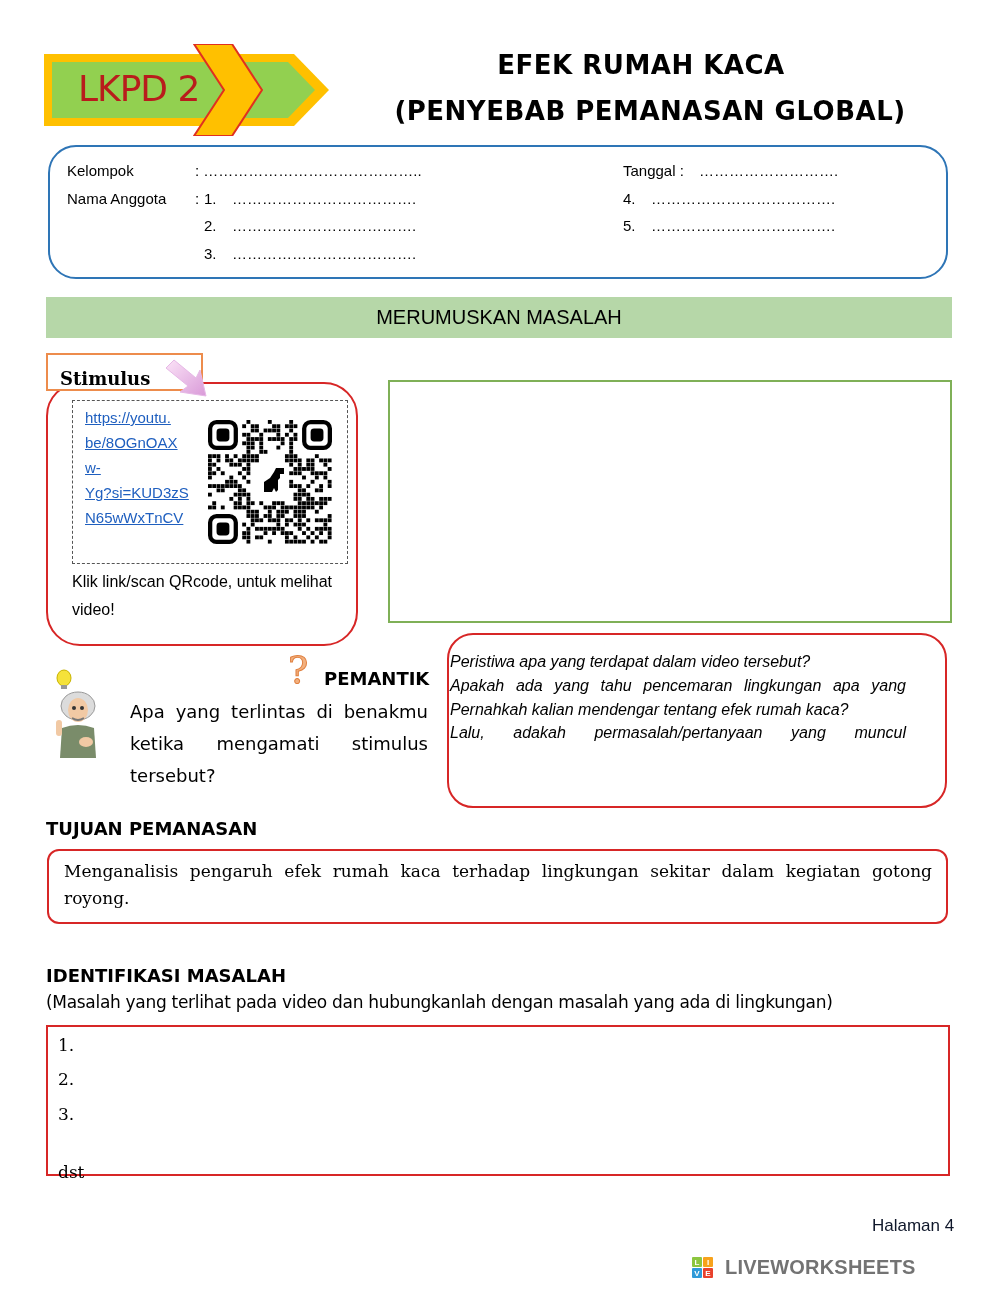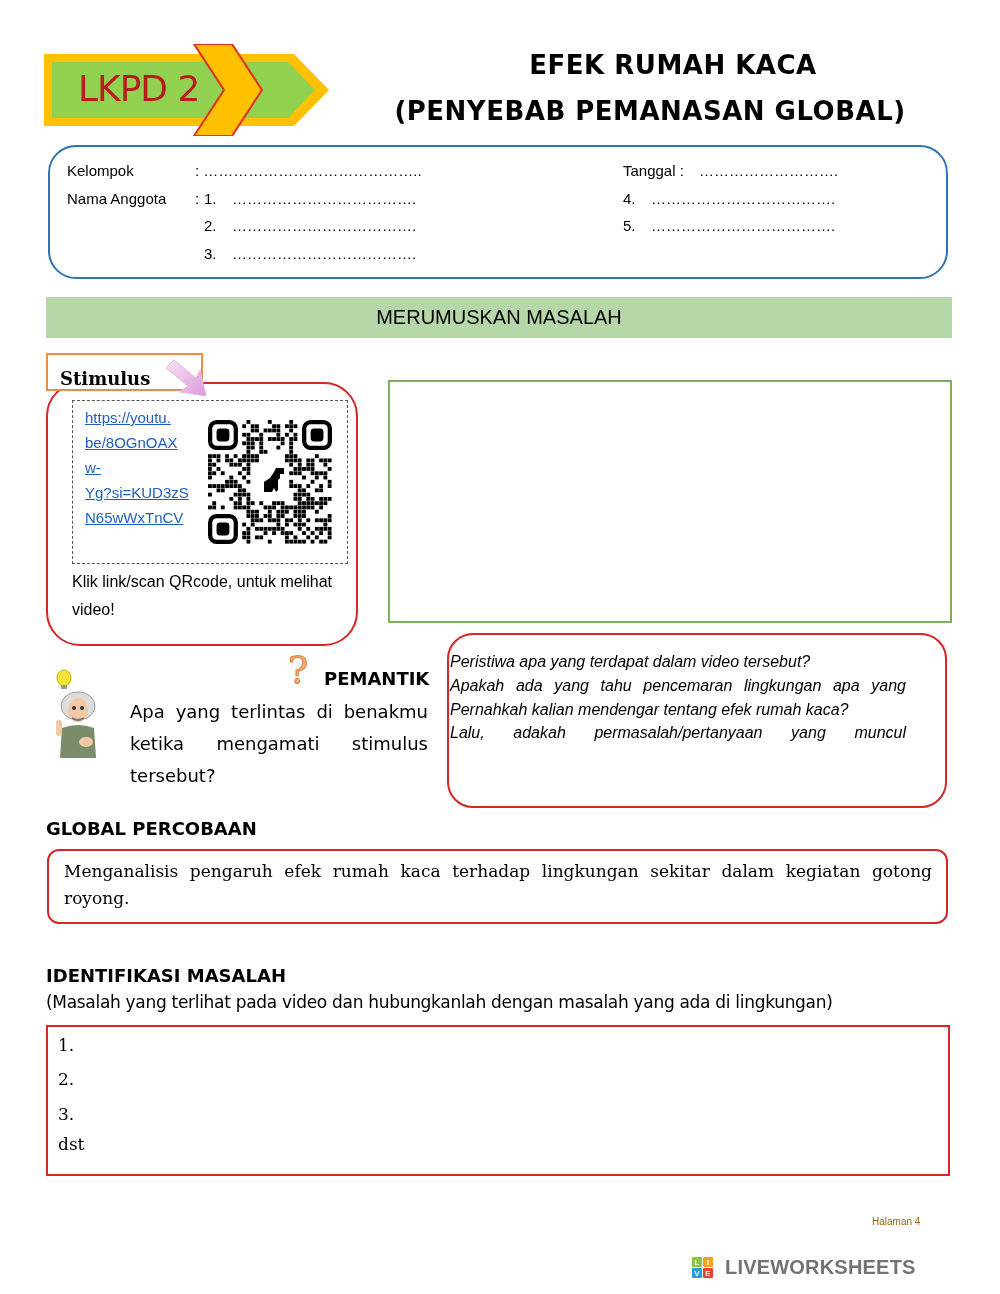--- a/index.html
+++ b/index.html
@@ -7,21 +7,21 @@
     body { position: relative; font-family: "Liberation Sans", sans-serif; color: #000; }
 
     .abs { position: absolute; }
 
     
     #lkpd-banner { left: 44px; top: 44px; width: 290px; height: 92px; }
     #lkpd-label { left: 78px; top: 68px; font-family: "DejaVu Sans", sans-serif; font-size: 36px; color: #b91c1c; letter-spacing: -1px; }
 
     
     .title-line { font-family: "DejaVu Sans", sans-serif; font-weight: bold; font-size: 26px; text-align: center; color: #000; letter-spacing: 0.5px; }
-    #title-1 { left: 488px; top: 50px; width: 370px; }
+    #title-1 { left: 456px; top: 50px; width: 370px; }
     #title-2 { left: 385px; top: 96px; width: 530px; }
 
     
     #identity-box { left: 48px; top: 145px; width: 900px; height: 134px; border: 2px solid #2e75b6; border-radius: 28px; }
     .id-text { font-size: 15px; font-family: "Liberation Sans", sans-serif; color: #000; white-space: nowrap; }
     .dots { letter-spacing: 0; }
 
     
     #section-banner { left: 46px; top: 297px; width: 906px; height: 41px; background: #b6d7a8; display: flex; align-items: center; justify-content: center; }
     #section-banner span { font-weight: normal; font-size: 20px; font-family: "Liberation Sans", sans-serif; }
@@ -57,21 +57,21 @@
     #tujuan-box { left: 47px; top: 849px; width: 901px; height: 75px; border: 2px solid #d72626; border-radius: 12px; }
     #tujuan-text { left: 64px; top: 858px; width: 868px; font-family: "DejaVu Serif", serif; font-size: 17px; line-height: 27px; text-align: justify; text-align-last: left; word-spacing: 2px; }
 
     
     #identifikasi-heading { left: 46px; top: 965px; }
     #identifikasi-sub { left: 46px; top: 992px; font-family: "DejaVu Sans", sans-serif; font-size: 17px; white-space: nowrap; letter-spacing: -0.3px; }
     #identifikasi-box { left: 46px; top: 1025px; width: 904px; height: 151px; border: 2px solid #d72626; }
     .ident-item { left: 58px; font-family: "DejaVu Serif", serif; font-size: 17px; }
 
     
-    #page-number { left: 872px; top: 1216px; font-size: 10px; font-family: "Liberation Sans", sans-serif; color: #a16207; }
+    #page-number { left: 872px; top: 1216px; font-size: 17px; font-family: "Liberation Sans", sans-serif; color: #0f172a; }
     #lw-logo { left: 692px; top: 1256px; display: flex; align-items: center; }
     #lw-blocks { display: grid; grid-template-columns: 10px 10px; grid-template-rows: 10px 10px; gap: 1px; margin-right: 3px; }
     .lw-b { font-size: 8px; font-weight: bold; color: #fff; display: flex; align-items: center; justify-content: center; font-family: "Liberation Sans", sans-serif; border-radius: 1px; }
     #lw-text { font-family: "Liberation Sans", sans-serif; font-weight: bold; font-size: 20px; color: #737373; letter-spacing: 0.2px; margin-left: 9px; }
   </style>
 </head>
 <body>
 
 <svg class="abs" id="lkpd-banner" viewBox="0 0 290 92">
   <polygon points="0,10 250,10 285,46 250,82 0,82" fill="#ffc000"></polygon>
@@ -448,31 +448,31 @@
 <div class="abs" id="pemantik-text">Apa yang terlintas di benakmu ketika mengamati stimulus tersebut?</div>
 
 <div class="abs" id="guide-box"></div>
 <div class="abs" id="guide-text">
   <div>Peristiwa apa yang terdapat dalam video tersebut?</div>
   <div class="just">Apakah ada yang tahu pencemaran lingkungan apa yang</div>
   <div>Pernahkah kalian mendengar tentang efek rumah kaca?</div>
   <div class="just">Lalu, adakah permasalah/pertanyaan yang muncul</div>
 </div>
 
-<div class="abs section-heading" id="tujuan-heading">GLOBAL PERCOBAAN</div>
+<div class="abs section-heading" id="tujuan-heading">TUJUAN PEMANASAN</div>
 <div class="abs" id="tujuan-box"></div>
 <div class="abs" id="tujuan-text">Menganalisis pengaruh efek rumah kaca terhadap lingkungan sekitar dalam kegiatan gotong royong.</div>
 
 <div class="abs section-heading" id="identifikasi-heading">IDENTIFIKASI MASALAH</div>
 <div class="abs" id="identifikasi-sub">(Masalah yang terlihat pada video dan hubungkanlah dengan masalah yang ada di lingkungan)</div>
 <div class="abs" id="identifikasi-box"></div>
 <div class="abs ident-item" style="top:1035px;">1.</div>
 <div class="abs ident-item" style="top:1069px;">2.</div>
 <div class="abs ident-item" style="top:1104px;">3.</div>
-<div class="abs ident-item" style="top:1134px;">dst</div>
+<div class="abs ident-item" style="top:1162px;">dst</div>
 
 <div class="abs" id="page-number">Halaman 4</div>
 <div class="abs" id="lw-logo">
   <div id="lw-blocks">
     <span class="lw-b" style="background: rgb(140, 198, 63);">L</span>
     <span class="lw-b" style="background: rgb(247, 162, 27);">I</span>
     <span class="lw-b" style="background: rgb(47, 154, 216);">V</span>
     <span class="lw-b" style="background: rgb(232, 65, 44);">E</span>
   </div>
   <span id="lw-text">LIVEWORKSHEETS</span>

